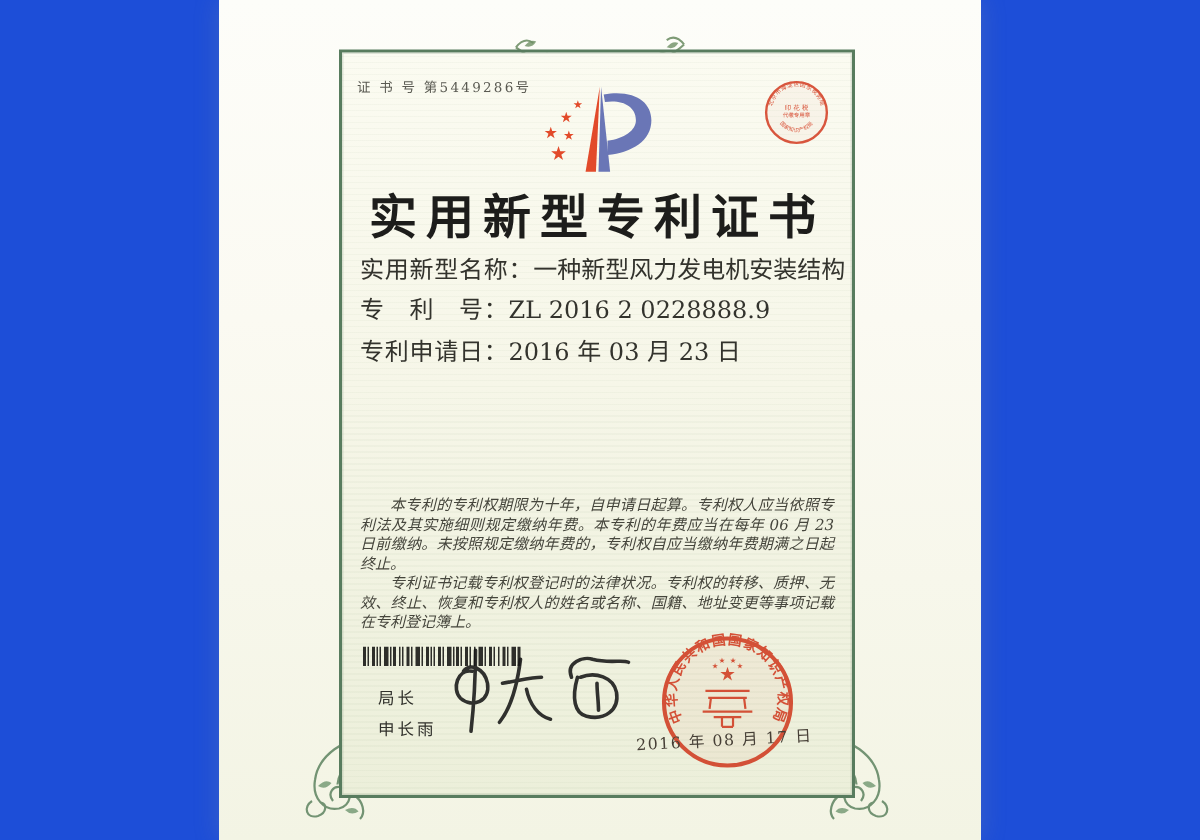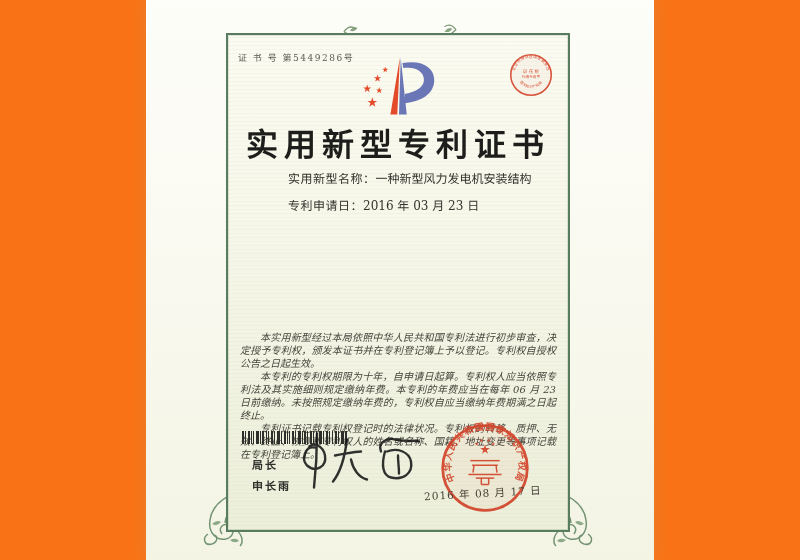--- a/index.html
+++ b/index.html
@@ -1,40 +1,40 @@
 <!DOCTYPE html>
 <html lang="zh-CN"><head>
 <meta charset="utf-8">
 <style>
   html,body{margin:0;padding:0;background:#ffffff;}
-  .stage{position:relative;width:800px;height:560px;background:#f97316;overflow:hidden;
+  .stage{position:relative;width:800px;height:560px;background:#1d4ed8;overflow:hidden;
          font-family:"DejaVu Serif","Liberation Serif",serif;}
   .paper{position:absolute;left:146px;top:0;width:508px;height:560px;
          background:linear-gradient(180deg,#fdfdf9 0%,#fbfaf2 38%,#f3f4e4 100%);
          box-shadow:0 0 16px rgba(170,170,140,.22);}
   .frame{position:absolute;left:80px;top:33px;width:340px;height:495px;
          border:2px solid #587c5e;
          box-shadow:inset 0 0 0 1px rgba(88,124,94,.18);
          background:
            repeating-linear-gradient(0deg, rgba(120,150,110,0.05) 0 1px, rgba(0,0,0,0) 1px 4px),
            linear-gradient(180deg,#fbfbf1 0%,#f6f6e8 45%,#ecefda 100%);}
   .cert-no{position:absolute;left:10px;top:16px;font-size:9px;color:#5a5a52;letter-spacing:1.5px;}
   .logo{position:absolute;left:128px;top:20px;width:86px;height:64px;}
   .stamp-seal{position:absolute;left:280px;top:17px;width:46px;height:46px;opacity:.92;}
   .title{position:absolute;left:0;top:84px;width:100%;text-align:center;
          font-size:32px;font-weight:700;color:#1d1d1b;letter-spacing:6px;}
   .fields{position:absolute;left:12px;top:131px;width:316px;}
-  .field-row{height:27.4px;line-height:27.4px;font-size:12px;color:#33332d;white-space:nowrap;margin-left:48px;}
+  .field-row{height:27.4px;line-height:27.4px;font-size:16px;color:#33332d;white-space:nowrap;}
   .field-row .lab{letter-spacing:.5px;}
   .paras{position:absolute;left:12px;top:296px;width:316px;font-size:10px;line-height:13px;
          color:#45453c;text-align:justify;font-style:italic;}
   .paras p{margin:0;text-indent:2em;}
   .barcode{position:absolute;left:14px;top:396px;width:106px;height:13px;}
   .signer{position:absolute;left:24px;top:420px;font-size:11px;line-height:21px;
-          color:#30302b;letter-spacing:2px;font-weight:700;}
+          color:#30302b;letter-spacing:2px;font-weight:400;}
   .signature{position:absolute;left:67px;top:394px;width:135px;height:66px;}
   .official-seal{position:absolute;left:211px;top:387px;width:92px;height:92px;opacity:.93;}
   .issue-date{position:absolute;left:196px;top:450px;width:120px;font-size:10.5px;color:#463f36;
               letter-spacing:1px;transform:rotate(-3deg);}
   .page-footer{position:absolute;left:0;top:482px;width:100%;text-align:center;
                font-size:9px;color:#4e4e46;letter-spacing:1px;}
   .garland{position:absolute;left:195px;top:19px;width:118px;height:29px;}
   .flourish{position:absolute;width:62px;height:62px;}
   .flourish.bl{left:50px;top:486px;}
   .flourish.br{left:392px;top:486px;transform:scaleX(-1);}
@@ -129,26 +129,28 @@
         <text x="50" y="57" font-size="8" text-anchor="middle" fill="#d6492f">代缴专用章</text>
       </svg>
 
       <div class="title">实用新型专利证书</div>
 
       <div class="fields">
         <div class="field-row">
           <span class="lab">实用新型名称：</span><span class="val">一种新型风力发电机安装结构</span>
         </div>
         <div class="field-row">
+          <span class="lab">专　利　号：</span><span class="val">ZL 2016 2 0228888.9</span>
+        </div>
+        <div class="field-row">
           <span class="lab">专利申请日：</span><span class="val">2016 年 03 月 23 日</span>
         </div>
       </div>
 
       <div class="paras">
-        <p>本实用新型经过本局依照中华人民共和国专利法进行初步审查，决定授予专利权，颁发本证书并在专利登记簿上予以登记。专利权自授权公告之日起生效。</p>
         <p>本专利的专利权期限为十年，自申请日起算。专利权人应当依照专利法及其实施细则规定缴纳年费。本专利的年费应当在每年 06 月 23 日前缴纳。未按照规定缴纳年费的，专利权自应当缴纳年费期满之日起终止。</p>
         <p>专利证书记载专利权登记时的法律状况。专利权的转移、质押、无效、终止、恢复和专利权人的姓名或名称、国籍、地址变更等事项记载在专利登记簿上。</p>
       </div>
 
       <svg class="barcode" viewBox="0 0 106 13" preserveAspectRatio="none">
         <g fill="#2e2e2a">
           <rect x="0" width="2" height="13"></rect>
             <rect x="3" width="1" height="13"></rect>
             <rect x="6" width="2" height="13"></rect>
           <rect x="9" width="1" height="13"></rect>

